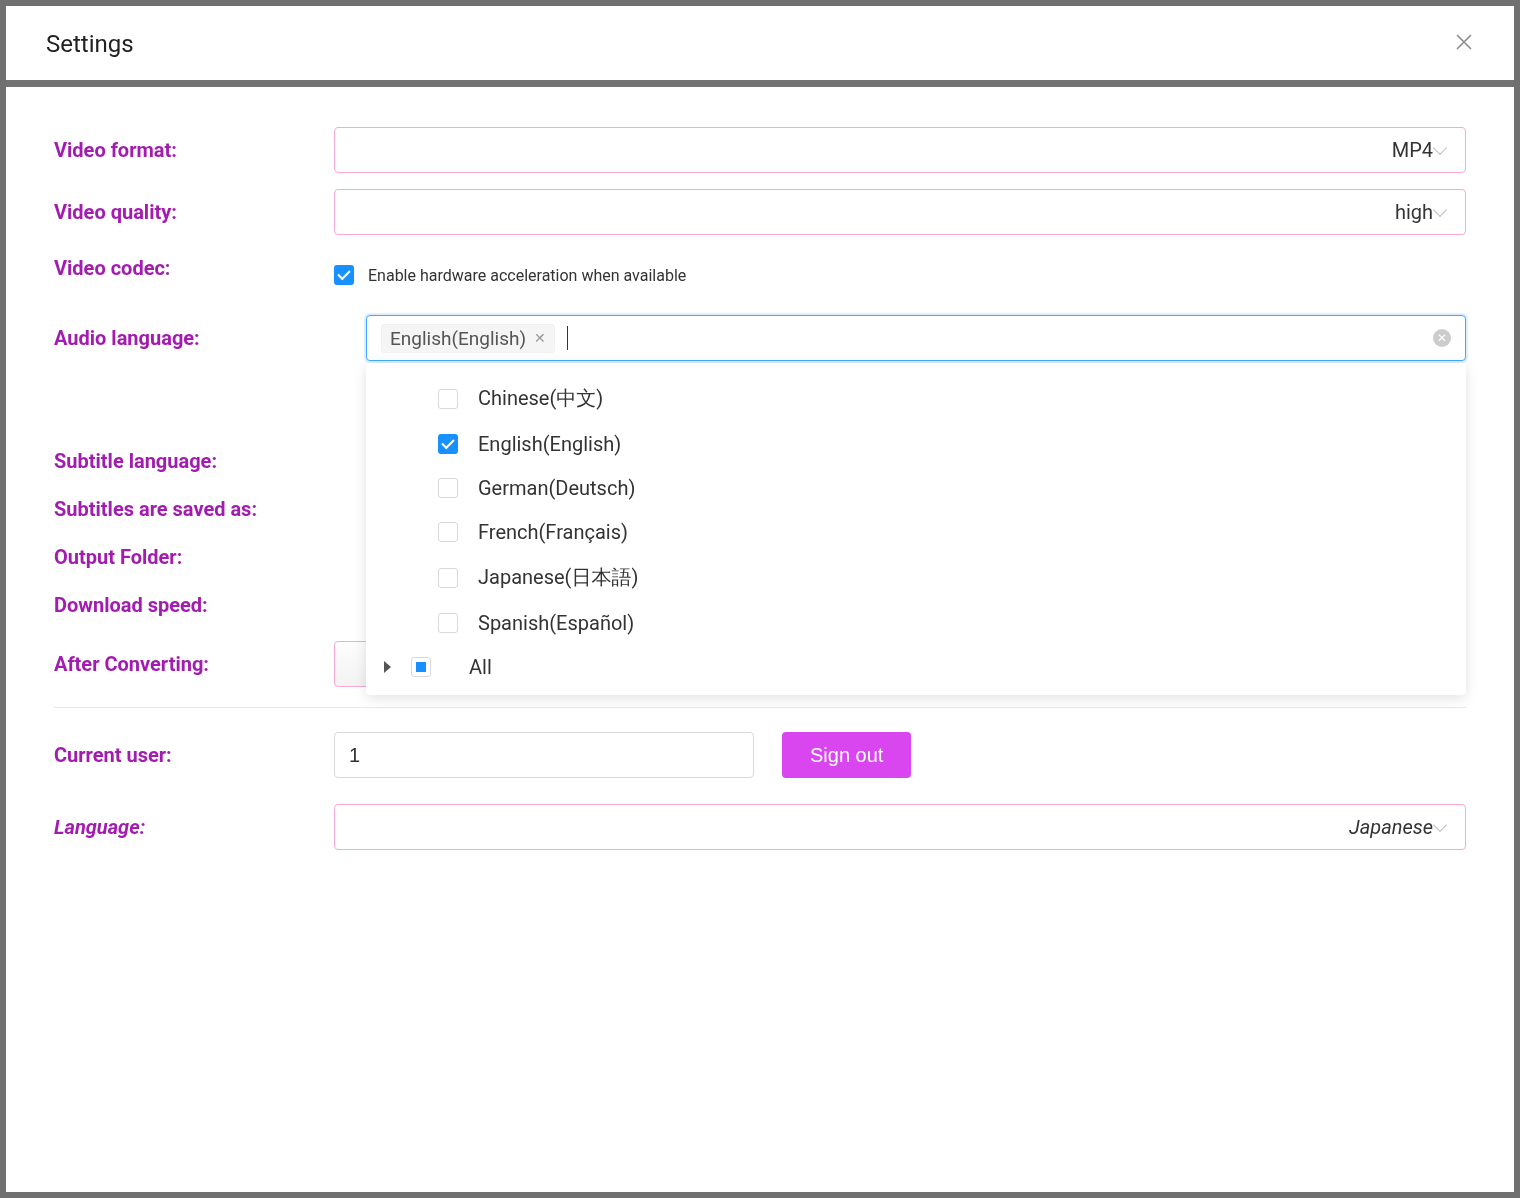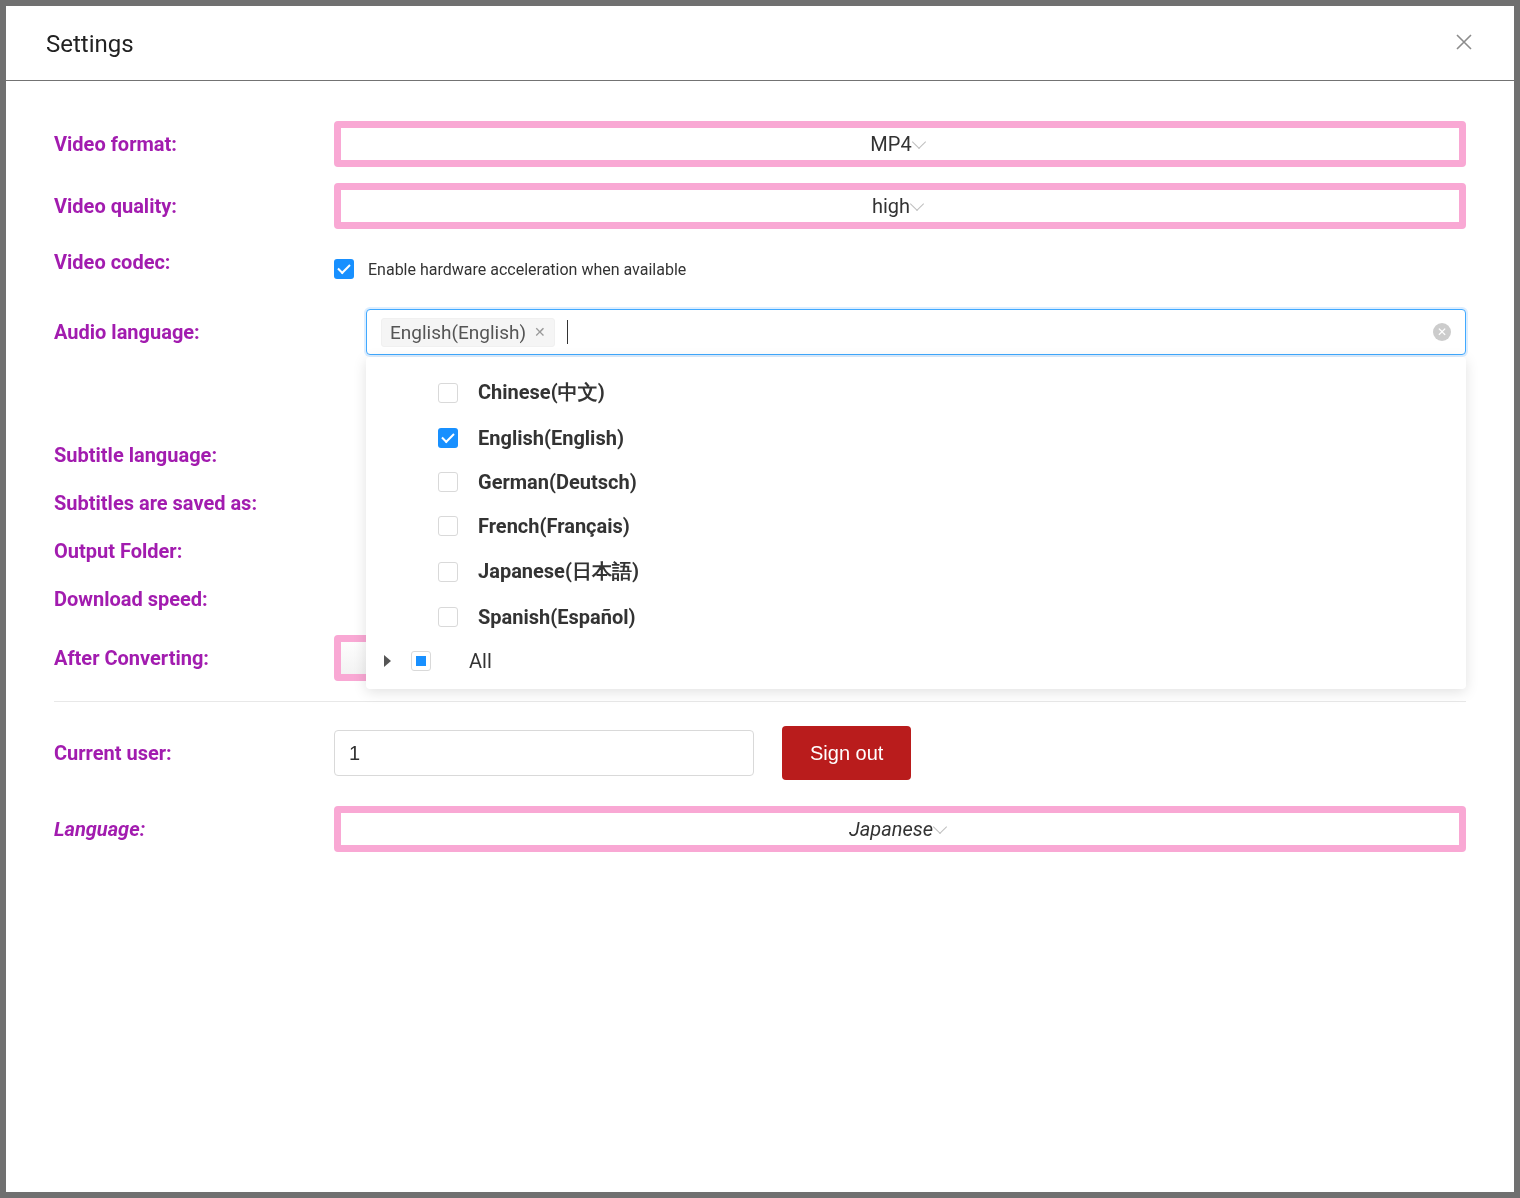--- a/index.html
+++ b/index.html
@@ -15,21 +15,21 @@
     background: #fff;
     width: 100%;
     height: 100%;
     position: relative;
   }
   .modal-header {
     display: flex;
     align-items: center;
     justify-content: space-between;
     padding: 24px 40px 22px 40px;
-    border-bottom: 1px solid #737373;
+    border-bottom: 7px solid #737373;
   }
   .modal-title {
     font-size: 24px;
     font-weight: 400;
     color: #222;
   }
   .close-btn {
     color: #8c8c8c;
     font-size: 22px;
     cursor: pointer;
@@ -49,25 +49,25 @@
     font-weight: 700;
     color: #a21caf;
     flex-shrink: 0;
   }
   .field {
     flex: 1;
   }
   .select {
     width: 100%;
     height: 46px;
-    border: 7px solid #f9a8d4;
+    border: 1px solid #f9a8d4;
     border-radius: 4px;
     display: flex;
     align-items: center;
-    justify-content: center;
+    justify-content: flex-end;
     padding: 0 14px;
     font-size: 20px;
     color: #333;
     background: #fff;
     cursor: pointer;
   }
   .chev-down {
     width: 14px;
     height: 14px;
     position: relative;
@@ -197,21 +197,20 @@
     padding: 12px 0 14px 0;
     z-index: 10;
   }
   .dd-item {
     display: flex;
     align-items: center;
     padding: 10px 0 10px 72px;
     font-size: 20px;
     color: #333;
     cursor: pointer;
-    font-weight: bold;
   }
   .dd-item .cbx { margin-right: 20px; }
   .dd-all {
     display: flex;
     align-items: center;
     padding: 10px 0 2px 18px;
     font-size: 20px;
     color: #333;
     cursor: pointer;
   }
@@ -235,26 +234,26 @@
     width: 420px;
     height: 46px;
     border: 1px solid #d9d9d9;
     border-radius: 4px;
     padding: 0 14px;
     font-size: 20px;
     color: #333;
     outline: none;
   }
   .signout-btn {
-    background: #b91c1c;
+    background: #d946ef;
     color: #fff;
     font-size: 20px;
     border: none;
     border-radius: 4px;
-    height: 54px;
+    height: 46px;
     padding: 0 28px;
     margin-left: 28px;
     cursor: pointer;
   }
 </style>
 </head>
 <body>
 
 <div class="modal">
 

